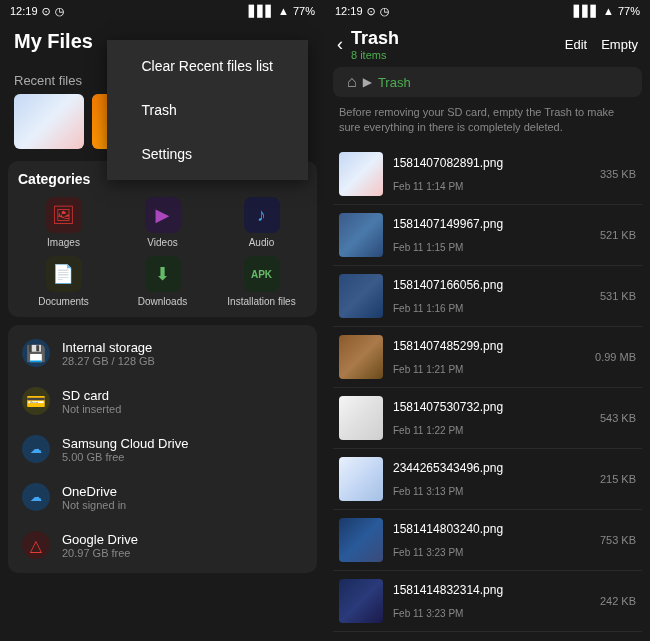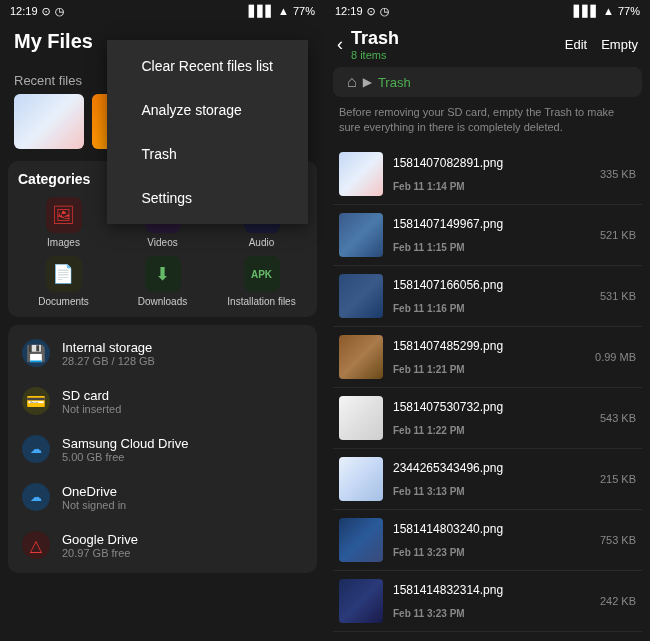--- a/index.html
+++ b/index.html
@@ -299,21 +299,21 @@
       border-radius: 4px;
       background: #333;
       flex-shrink: 0;
       overflow: hidden;
       display: flex;
       align-items: center;
       justify-content: center;
     }
     .file-info { flex: 1; }
     .file-name { font-size: 12px; color: #fff; }
-    .file-date { font-size: 10px; color: #888; margin-top: 11px; font-weight: bold; }
+    .file-date { font-size: 10px; color: #888; margin-top: 11px; }
     .file-size { font-size: 11px; color: #888; white-space: nowrap; }
 
     
     .t1 { background: linear-gradient(135deg, #c5d8f5, #e8f0fb, #f5c5c5); }
     .t2 { background: linear-gradient(135deg, #3a5a8a, #4a7aaa, #2a4a7a); }
     .t3 { background: linear-gradient(135deg, #2a4a7a, #3a5a8a, #1a3a6a); }
     .t4 { background: linear-gradient(135deg, #8a5a2a, #aa7a4a, #6a4a1a); }
     .t5 { background: linear-gradient(135deg, #f5f5f5, #e0e0e0, #cfcfcf); }
     .t6 { background: linear-gradient(135deg, #e8f0fb, #c5d8f5, #a5c0e5); }
     .t7 { background: linear-gradient(135deg, #1a3a6a, #2a5a9a, #3a4a7a); }
@@ -416,21 +416,20 @@
       <div class="storage-icon icon-gdrive" style="color:#e53935;">△</div>
       <div class="storage-info">
         <div class="storage-name">Google Drive</div>
         <div class="storage-sub">20.97 GB free</div>
       </div>
     </div>
   </div>
 
   <div class="dropdown-menu">
     <div class="dropdown-item">Clear Recent files list</div>
-    <div class="dropdown-item">Analyze storage</div>
     <div class="dropdown-item">Trash</div>
     <div class="dropdown-item">Settings</div>
   </div>
 </div>
 
 <div class="right-panel">
   <div class="right-status-bar">
     <div class="status-bar-left">
       <span>12:19</span>
       <span>⊙</span>

